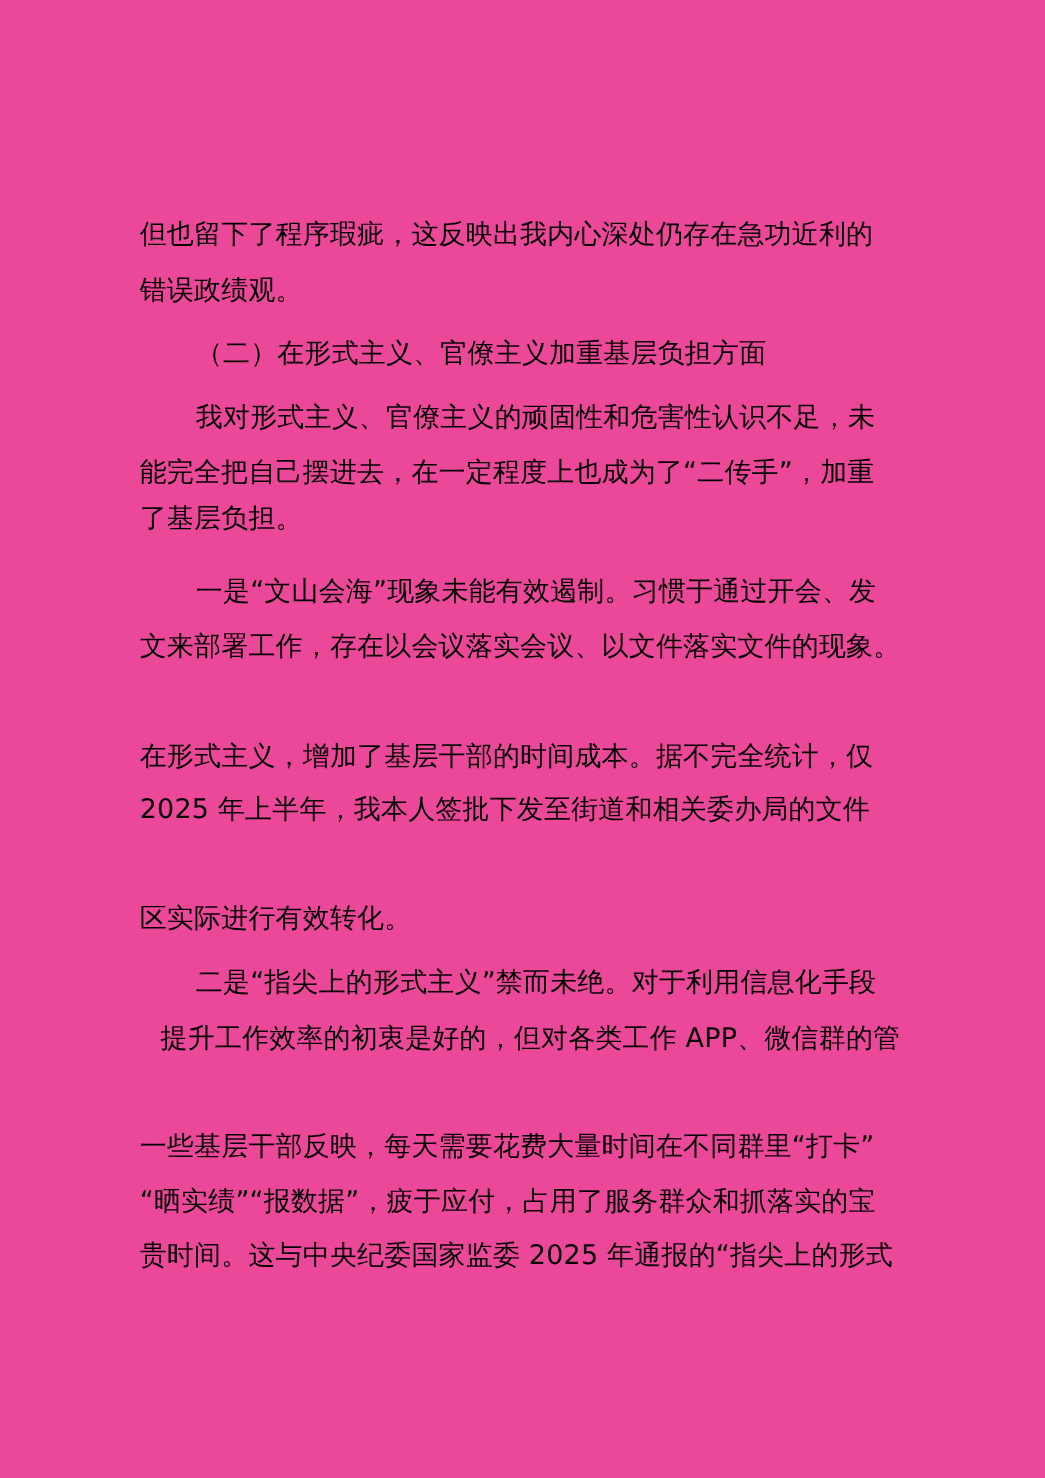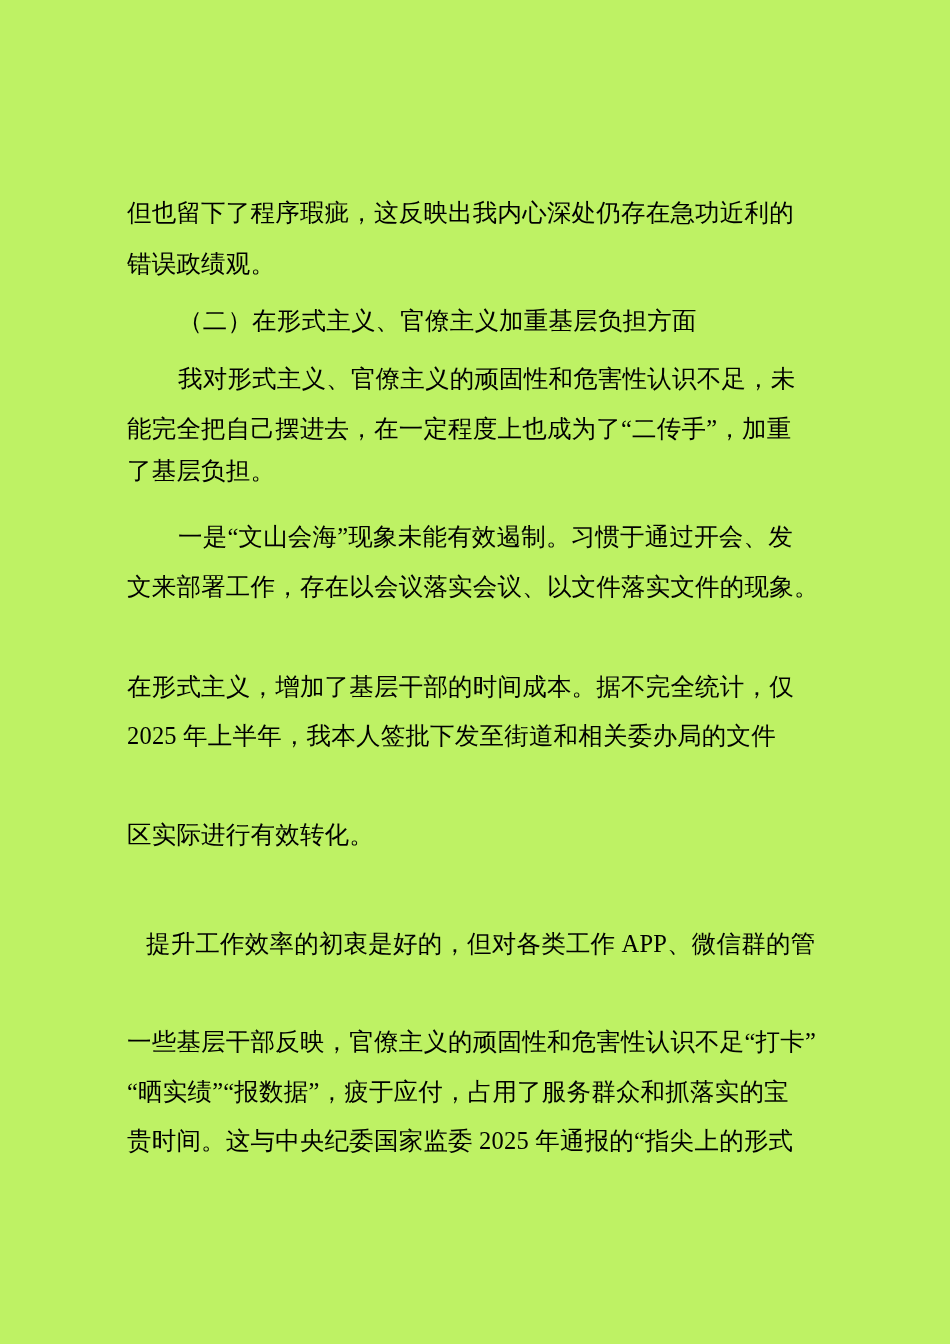--- a/index.html
+++ b/index.html
@@ -14,22 +14,21 @@
     overflow: hidden;
     font-family: "DejaVu Sans", "Liberation Sans", sans-serif;
     color: #000000;
   }
   .page {
     position: absolute;
     left: 0;
     top: 0;
     width: 950px;
     height: 1344px;
-    background: #bef264;
-    font-family: Liberation Serif, serif;
+    background: #ec4899;
   }
   .line {
     position: absolute;
     left: 127px;
     font-size: 24.5px;
     line-height: 30px;
     white-space: nowrap;
     letter-spacing: 0.2px;
   }
   .indent { left: 178px; }
@@ -48,18 +47,19 @@
   <div class="line heading" style="top:306px; left:178px;">（二）在形式主义、官僚主义加重基层负担方面</div>
   <div class="line" style="top:414px;">能完全把自己摆进去，在一定程度上也成为了“二传手”，加重</div>
   <div class="line" style="top:456px;text-align:center;">了基层负担。</div>
 
   <div class="line indent" style="top:522px;">一是“文山会海”现象未能有效遏制。习惯于通过开会、发</div>
   <div class="line" style="top:572px;">文来部署工作，存在以会议落实会议、以文件落实文件的现象。</div>
   <div class="line" style="top:672px;">在形式主义，增加了基层干部的时间成本。据不完全统计，仅</div>
   <div class="line" style="top:721px;">2025 年上半年，我本人签批下发至街道和相关委办局的文件</div>
   <div class="line" style="top:820px;">区实际进行有效转化。</div>
 
+  <div class="line indent" style="top:878px;">二是“指尖上的形式主义”禁而未绝。对于利用信息化手段</div>
   <div class="line" style="top:929px;margin-left:19px;">提升工作效率的初衷是好的，但对各类工作 APP、微信群的管</div>
-  <div class="line" style="top:1027px;">一些基层干部反映，官僚主义的顽固性和危害性认识不足“打卡”</div>
+  <div class="line" style="top:1027px;">一些基层干部反映，每天需要花费大量时间在不同群里“打卡”</div>
   <div class="line" style="top:1077px;">“晒实绩”“报数据”，疲于应付，占用了服务群众和抓落实的宝</div>
   <div class="line" style="top:1126px;">贵时间。这与中央纪委国家监委 2025 年通报的“指尖上的形式</div>
 
 </div>
 
 </body></html>

